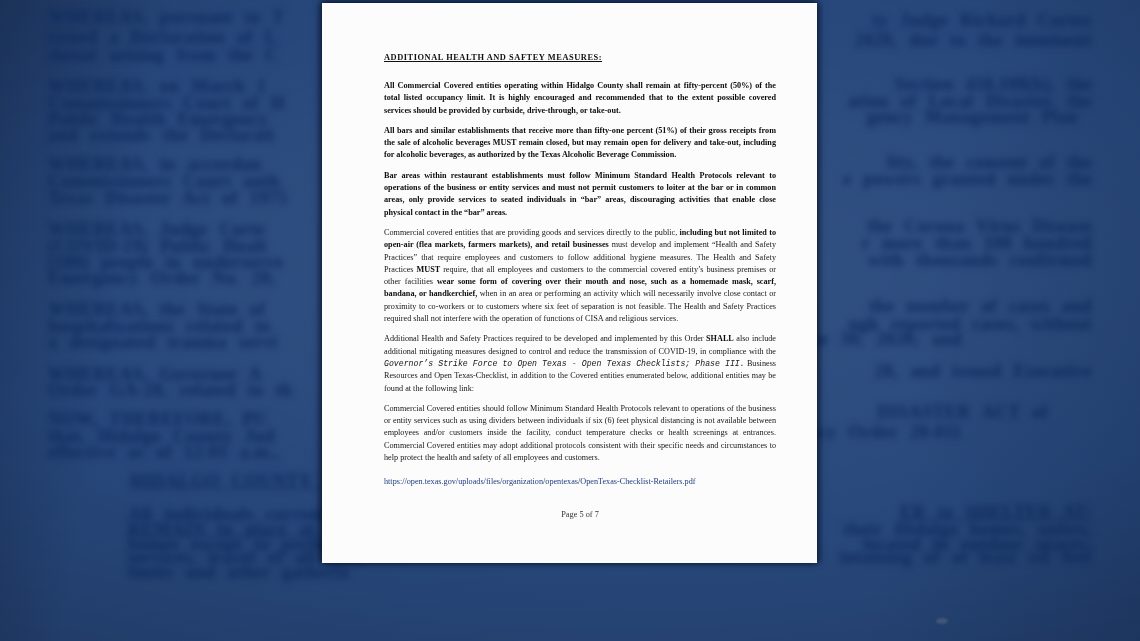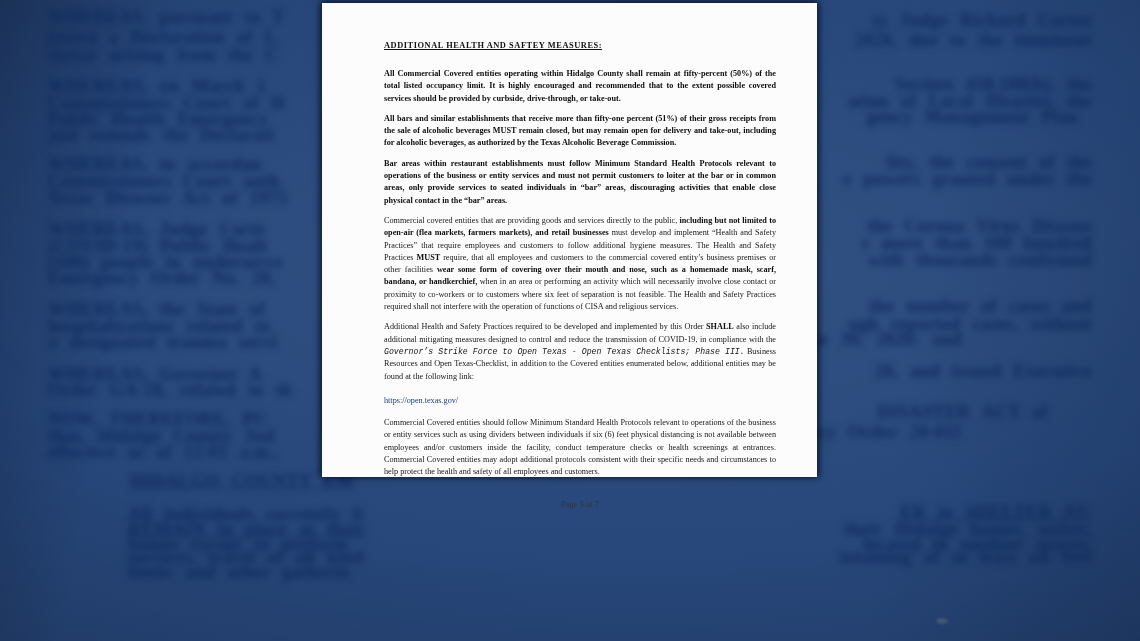--- a/index.html
+++ b/index.html
@@ -22,25 +22,25 @@
     line-height:19px;
     color:#0e2a5e;
     letter-spacing:0.4px;
     word-spacing:7px;
     white-space:nowrap;
     filter:blur(3.1px);
   }
   .bg-frag.u{text-decoration:underline;}
   
   .page{
-    position:absolute;left:322px;top:3px;width:495px;height:474px;
+    position:absolute;left:322px;top:3px;width:495px;height:560px;
     background:#fcfcfc;
     box-shadow:-3px 0 6px rgba(5,15,35,0.55), 3px 0 6px rgba(5,15,35,0.55), 0 -2px 5px rgba(5,15,35,0.45);
     box-sizing:border-box;
-    padding:36px 41px 0 62px;
+    padding:48px 41px 0 62px;
   }
   .doc{font-size:8.2px;line-height:12.3px;color:#161616;}
   .doc h1{
     font-size:8.4px;line-height:13px;margin:0 0 16px 0;
     font-weight:bold;text-decoration:underline;letter-spacing:0.55px;color:#111;
   }
   .doc p{margin:0 0 8px 0;text-align:justify;}
   .doc .b{font-weight:bold;color:#0d0d0d;}
   .doc .i{font-style:italic;font-family:Liberation Mono, monospace;}
   .doc a{display:block;color:#20407f;text-decoration:none;margin:0 0 10px 0;}
@@ -112,18 +112,18 @@
 </div>
 
 <div class="page">
   <div class="doc">
     <h1>ADDITIONAL HEALTH AND SAFTEY MEASURES:</h1>
     <p><span class="b">All Commercial Covered entities operating within Hidalgo County shall remain at fifty-percent (50%) of the total listed occupancy limit.  It is highly encouraged and recommended that to the extent possible covered services should be provided by curbside, drive-through, or take-out.</span></p>
     <p><span class="b">All bars and similar establishments that receive more than fifty-one percent (51%) of their gross receipts from the sale of alcoholic beverages MUST remain closed, but may remain open for delivery and take-out, including for alcoholic beverages, as authorized by the Texas Alcoholic Beverage Commission.</span></p>
     <p><span class="b">Bar areas within restaurant establishments must follow Minimum Standard Health Protocols relevant to operations of the business or entity services and must not permit customers to loiter at the bar or in common areas, only provide services to seated individuals in “bar” areas, discouraging activities that enable close physical contact in the “bar” areas.</span></p>
     <p><span> Commercial covered entities that are providing goods and services directly to the public, </span><span class="b">including but not limited to open-air (flea markets, farmers markets), and retail businesses</span><span> must develop and implement “Health and Safety Practices” that require employees and customers to follow additional hygiene measures.  The   Health and Safety Practices </span><span class="b">MUST</span><span> require, that all employees and customers to the commercial covered entity’s business premises or other facilities </span><span class="b">wear some form of covering over their mouth and nose, such as a homemade mask, scarf, bandana, or handkerchief,</span><span> when in an area or performing an activity which will necessarily involve close contact or proximity to co-workers or to customers where six feet of separation is not feasible.  The Health and Safety Practices required shall not interfere with the operation of functions of CISA and religious services.</span></p>
     <p><span>Additional Health and Safety Practices required to be developed and implemented by this Order </span><span class="b">SHALL</span><span> also include additional mitigating measures designed to control and reduce the transmission of COVID-19, in compliance with the </span><span class="i">Governor’s Strike Force to Open Texas - Open Texas Checklists; Phase III.</span><span> Business Resources and Open Texas-Checklist, in addition to the Covered entities enumerated below, additional entities may be found at the following link:</span></p>
-    <a href="#" class="gap-top">https://open.texas.gov/</a>
     <p class="gap-top"><span>Commercial Covered entities should follow Minimum Standard Health Protocols relevant to operations of the business or entity services such as using dividers between individuals if six (6) feet physical distancing is not available between employees and/or customers inside the facility, conduct temperature checks or health screenings at entrances.   Commercial Covered entities may adopt additional protocols consistent with their specific needs and circumstances to help protect the health and safety of all employees and customers.</span></p>
+    <a href="#" class="gap-top">https://open.texas.gov/uploads/files/organization/opentexas/OpenTexas-Checklist-Retailers.pdf</a>
     <div class="footer">Page 5 of 7</div>
   </div>
   <div class="artifact"></div>
 </div>
 
 </body></html>

